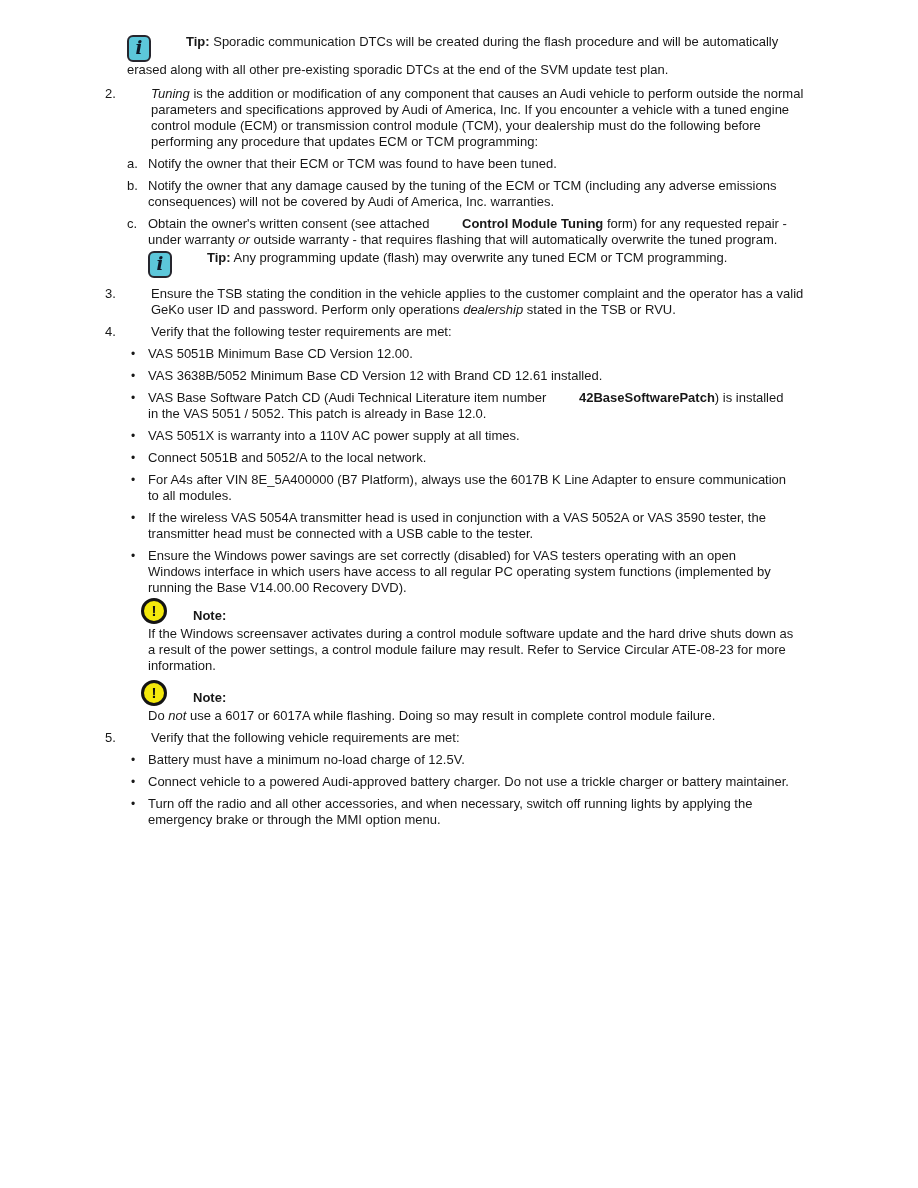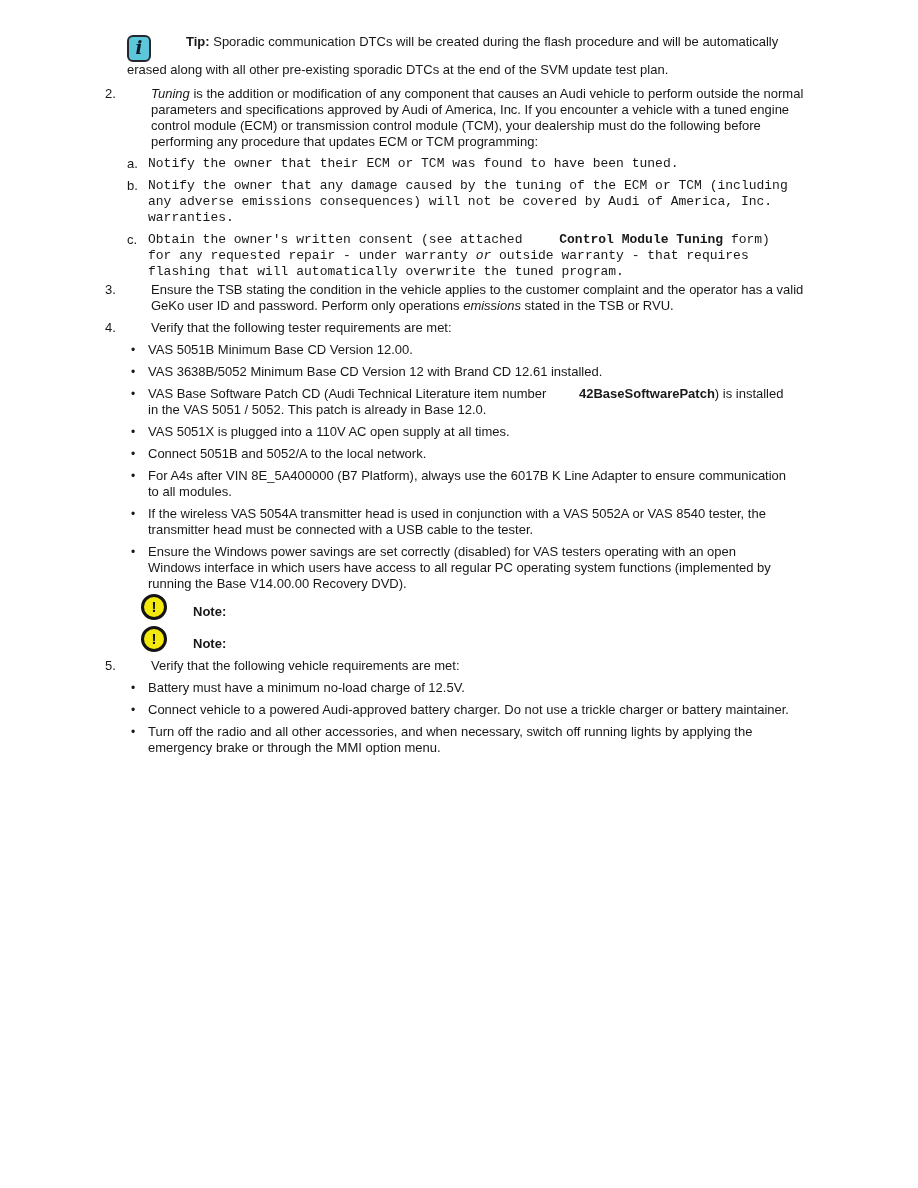--- a/index.html
+++ b/index.html
@@ -15,21 +15,21 @@
   .i{font-style:italic;}
 
   
   .num-item{display:flex;margin-bottom:6px;}
   .num-item .marker{width:22px;flex:none;}
   .num-item .body{flex:1;max-width:664px;margin-left:24px;}
 
   
   .sub-item{display:flex;padding-left:22px;margin-bottom:6px;}
   .sub-item .marker{width:21px;flex:none;}
-  .sub-item .body{flex:1;max-width:648px;font-family:Liberation Mono, monospace;}
+  .sub-item .body{flex:1;max-width:648px;}
 
   
   .bullet-item{display:flex;padding-left:26px;margin-bottom:6px;}
   .bullet-item .marker{width:17px;flex:none;font-size:12px;}
   .bullet-item .body{flex:1;max-width:644px;}
 
   
   .tip-block{margin-bottom:8px;}
   .tip-top{padding-left:22px;max-width:682px;}
   .tip-inner{padding-left:43px;max-width:660px;}
@@ -74,24 +74,27 @@
   </div>
   <div class="sub-item">
     <span class="marker">b.</span>
     <div class="body"><span>Notify the owner that any damage caused by the tuning of the ECM or TCM (including any adverse emissions consequences) will not be covered by Audi of America, Inc. warranties.</span></div>
   </div>
   <div class="sub-item" style="margin-bottom:2px;">
     <span class="marker">c.</span>
     <div class="body"><span>Obtain the owner's written consent (see attached </span><span class="b">Control Module Tuning</span><span> form) for any requested repair - under warranty </span><span class="i">or</span><span> outside warranty - that requires flashing that will automatically overwrite the tuned program.</span></div>
   </div>
 
+  <div class="tip-block tip-inner">
+    <span class="tip-icon">i</span><span class="rich"><span class="b">Tip:</span><span> Any programming update (flash) may overwrite any tuned ECM or TCM programming.</span></span>
+  </div>
 
   <div class="num-item">
     <span class="marker">3.</span>
-    <div class="body"><span>Ensure the TSB stating the condition in the vehicle applies to the customer complaint and the operator has a valid GeKo user ID and password. Perform only operations </span><span class="i">emissions</span><span> stated in the TSB or RVU.</span></div>
+    <div class="body"><span>Ensure the TSB stating the condition in the vehicle applies to the customer complaint and the operator has a valid GeKo user ID and password. Perform only operations </span><span class="i">dealership</span><span> stated in the TSB or RVU.</span></div>
   </div>
 
   <div class="num-item">
     <span class="marker">4.</span>
     <div class="body"><span>Verify that the following tester requirements are met:</span></div>
   </div>
 
   <div class="bullet-item">
     <span class="marker">•</span>
     <div class="body"><span>VAS 5051B Minimum Base CD Version 12.00.</span></div>
@@ -99,51 +102,53 @@
   <div class="bullet-item">
     <span class="marker">•</span>
     <div class="body"><span>VAS 3638B/5052 Minimum Base CD Version 12 with Brand CD 12.61 installed.</span></div>
   </div>
   <div class="bullet-item">
     <span class="marker">•</span>
     <div class="body"><span>VAS Base Software Patch CD (Audi Technical Literature item number </span><span class="b">42BaseSoftwarePatch</span><span>) is installed in the VAS 5051 / 5052. This patch is already in Base 12.0.</span></div>
   </div>
   <div class="bullet-item">
     <span class="marker">•</span>
-    <div class="body"><span>VAS 5051X is plugged into a 110V AC open supply at all times.</span></div>
+    <div class="body"><span>VAS 5051X is warranty into a 110V AC power supply at all times.</span></div>
   </div>
   <div class="bullet-item">
     <span class="marker">•</span>
     <div class="body"><span>Connect 5051B and 5052/A to the local network.</span></div>
   </div>
   <div class="bullet-item">
     <span class="marker">•</span>
     <div class="body"><span>For A4s after VIN 8E_5A400000 (B7 Platform), always use the 6017B K Line Adapter to ensure communication to all modules.</span></div>
   </div>
   <div class="bullet-item">
     <span class="marker">•</span>
-    <div class="body"><span>If the wireless VAS 5054A transmitter head is used in conjunction with a VAS 5052A or VAS 8540 tester, the transmitter head must be connected with a USB cable to the tester.</span></div>
+    <div class="body"><span>If the wireless VAS 5054A transmitter head is used in conjunction with a VAS 5052A or VAS 3590 tester, the transmitter head must be connected with a USB cable to the tester.</span></div>
   </div>
   <div class="bullet-item" style="margin-bottom:2px;">
     <span class="marker">•</span>
     <div class="body"><span>Ensure the Windows power savings are set correctly (disabled) for VAS testers operating with an open Windows interface in which users have access to all regular PC operating system functions (implemented by running the Base V14.00.00 Recovery DVD).</span></div>
   </div>
 
   <div class="note-block">
     <div class="note-head">
       <span class="note-icon">!</span>
       <span class="note-label">Note:</span>
     </div>
+    <div class="note-body"><span>If the Windows screensaver activates during a control module software update and the hard drive shuts down as a result of the power settings, a control module failure may result. Refer to Service Circular ATE-08-23 for more information.</span></div>
   </div>
 
   <div class="note-block">
     <div class="note-head">
       <span class="note-icon">!</span>
       <span class="note-label">Note:</span>
     </div>
+    <div class="note-body"><span>Do </span><span class="i">not</span><span> use a 6017 or 6017A while flashing. Doing so may result in complete control module failure.</span></div>
   </div>
 
   <div class="num-item">
     <span class="marker">5.</span>
     <div class="body"><span>Verify that the following vehicle requirements are met:</span></div>
   </div>
 
   <div class="bullet-item">
     <span class="marker">•</span>
     <div class="body"><span>Battery must have a minimum no-load charge of 12.5V.</span></div>

